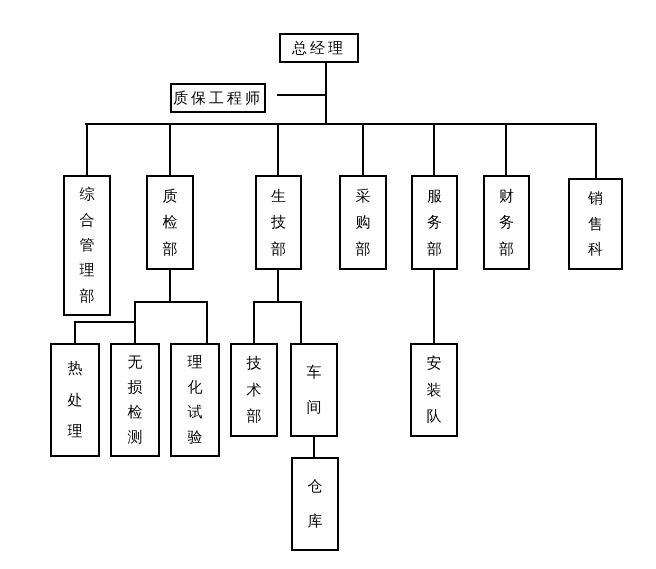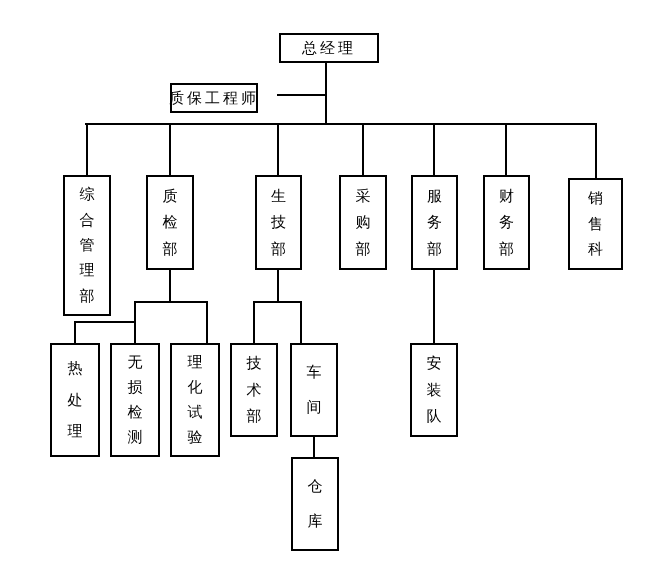--- a/index.html
+++ b/index.html
@@ -44,22 +44,22 @@
   <div class="line" style="left:74px;top:321px;width:2px;height:22px;"></div>
 
   <div class="line" style="left:277px;top:270px;width:2px;height:33px;"></div>
   <div class="line" style="left:253px;top:301px;width:49px;height:2px;"></div>
   <div class="line" style="left:253px;top:301px;width:2px;height:42px;"></div>
   <div class="line" style="left:300px;top:301px;width:2px;height:42px;"></div>
   <div class="line" style="left:313px;top:435px;width:2px;height:23px;"></div>
 
   <div class="line" style="left:433px;top:270px;width:2px;height:73px;"></div>
 
-  <div class="node h-node" style="left:279px;top:33px;width:100px;height:30px;">总经理</div>
-  <div class="node h-node" style="left:170px;top:83px;width:88px;height:30px;">质保工程师</div>
+  <div class="node h-node" style="left:279px;top:33px;width:80px;height:30px;">总经理</div>
+  <div class="node h-node" style="left:170px;top:83px;width:96px;height:30px;">质保工程师</div>
 
   <div class="node v-node" style="left:63px;top:175px;width:48px;height:141px;">
       <span>综</span>
       <span>合</span>
       <span>管</span>
       <span>理</span>
       <span>部</span>
     </div>
   <div class="node v-node" style="left:146px;top:175px;width:48px;height:95px;">
       <span>质</span>

